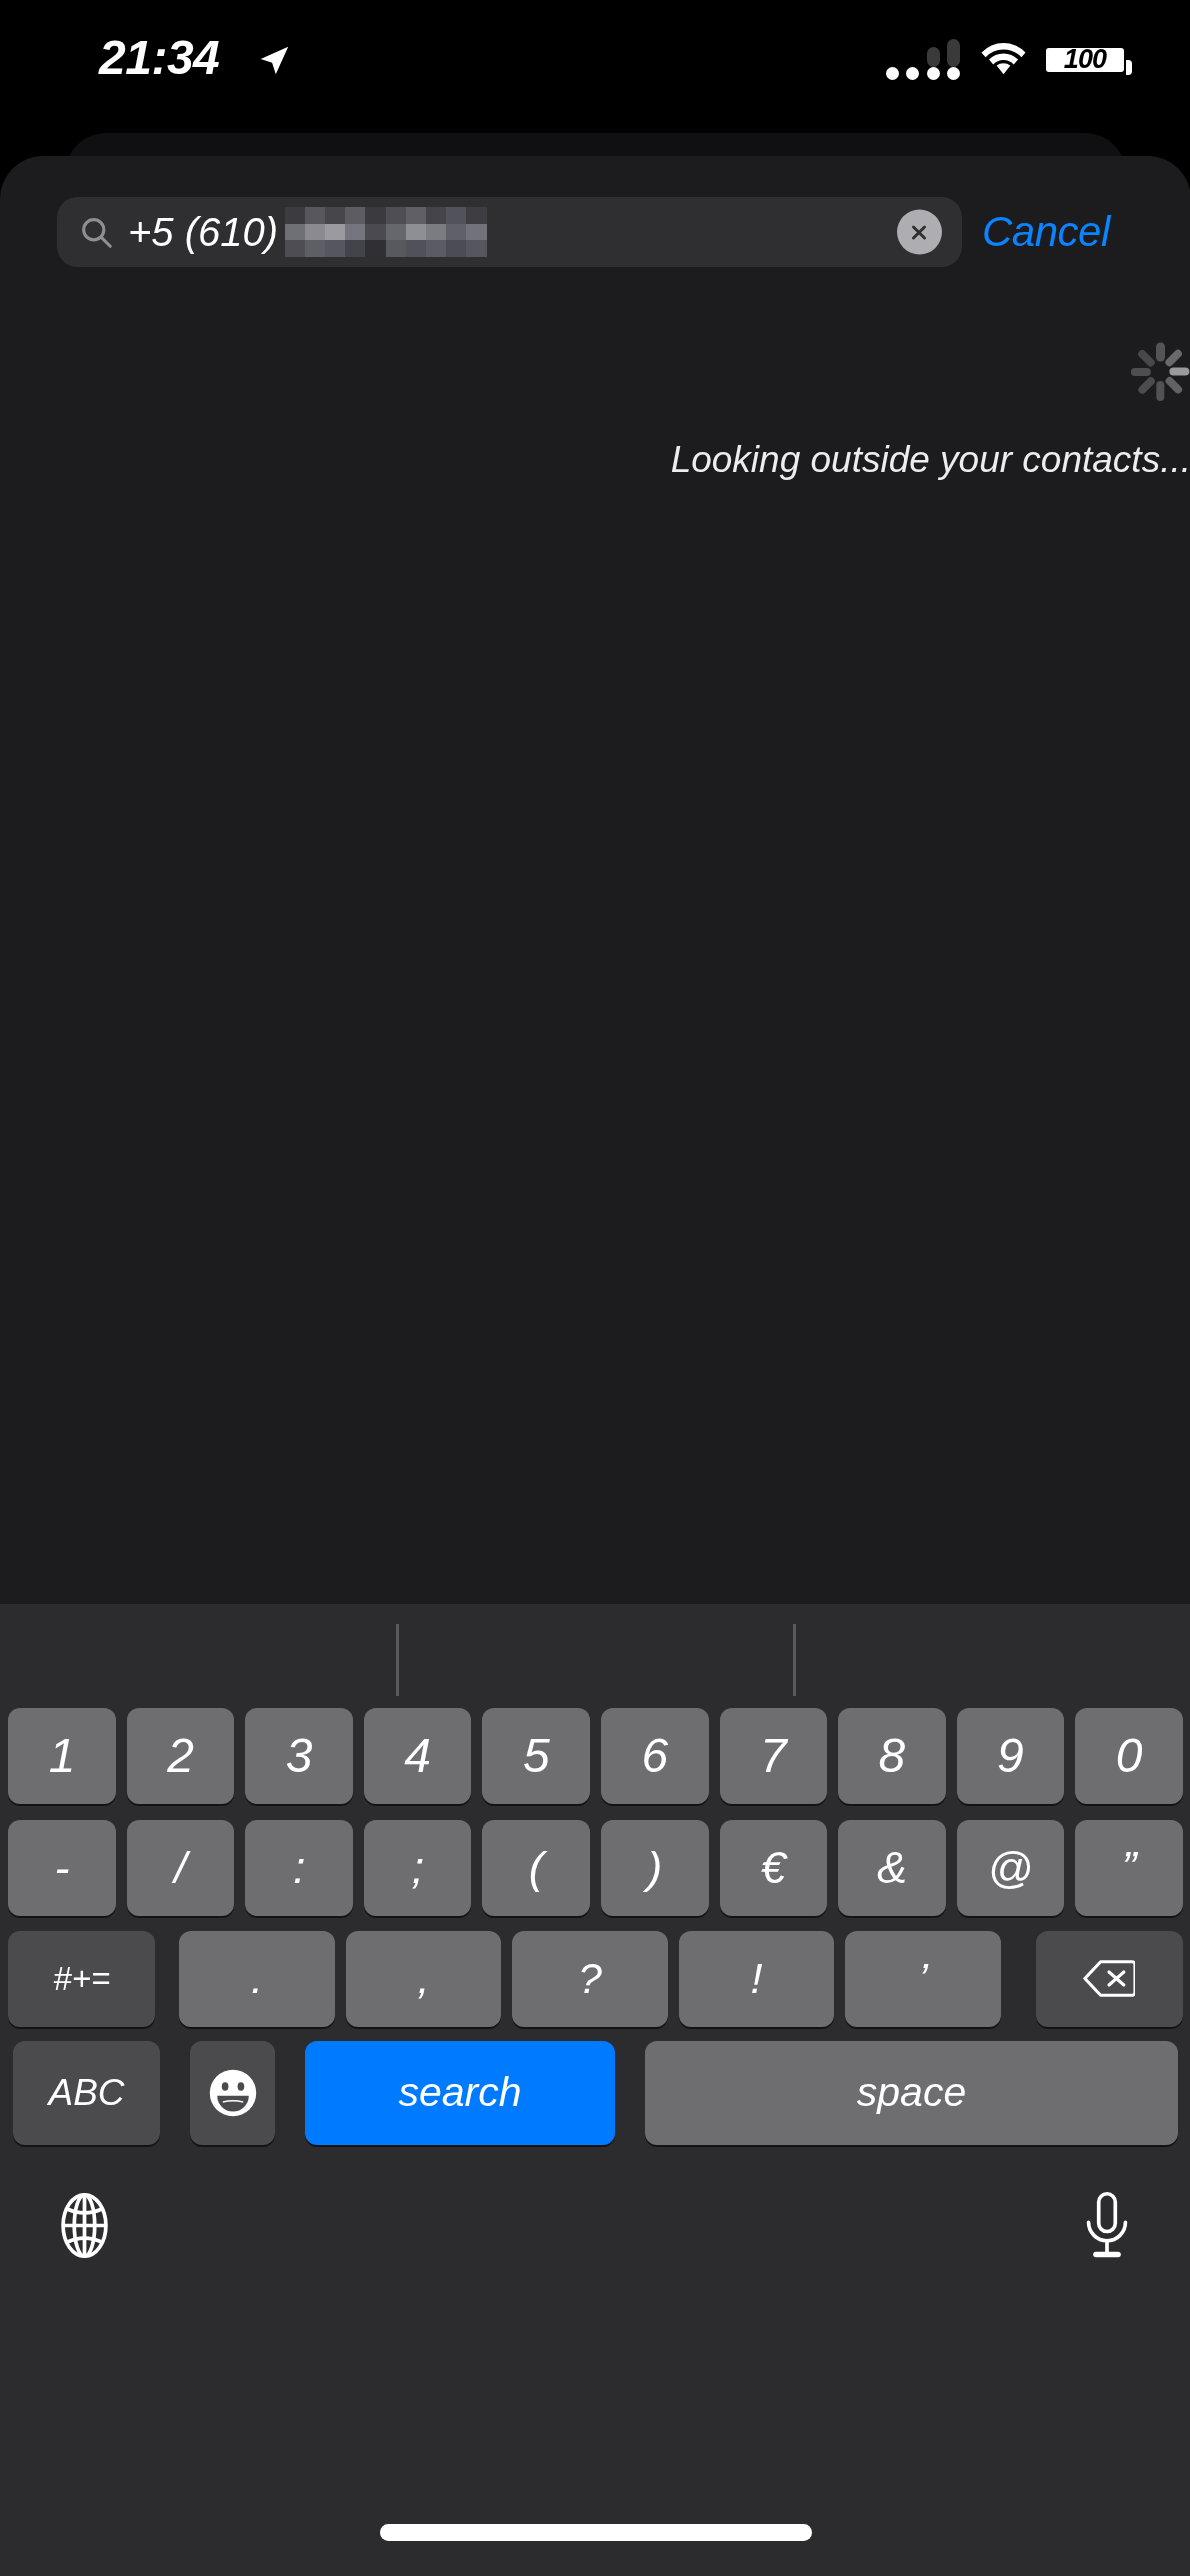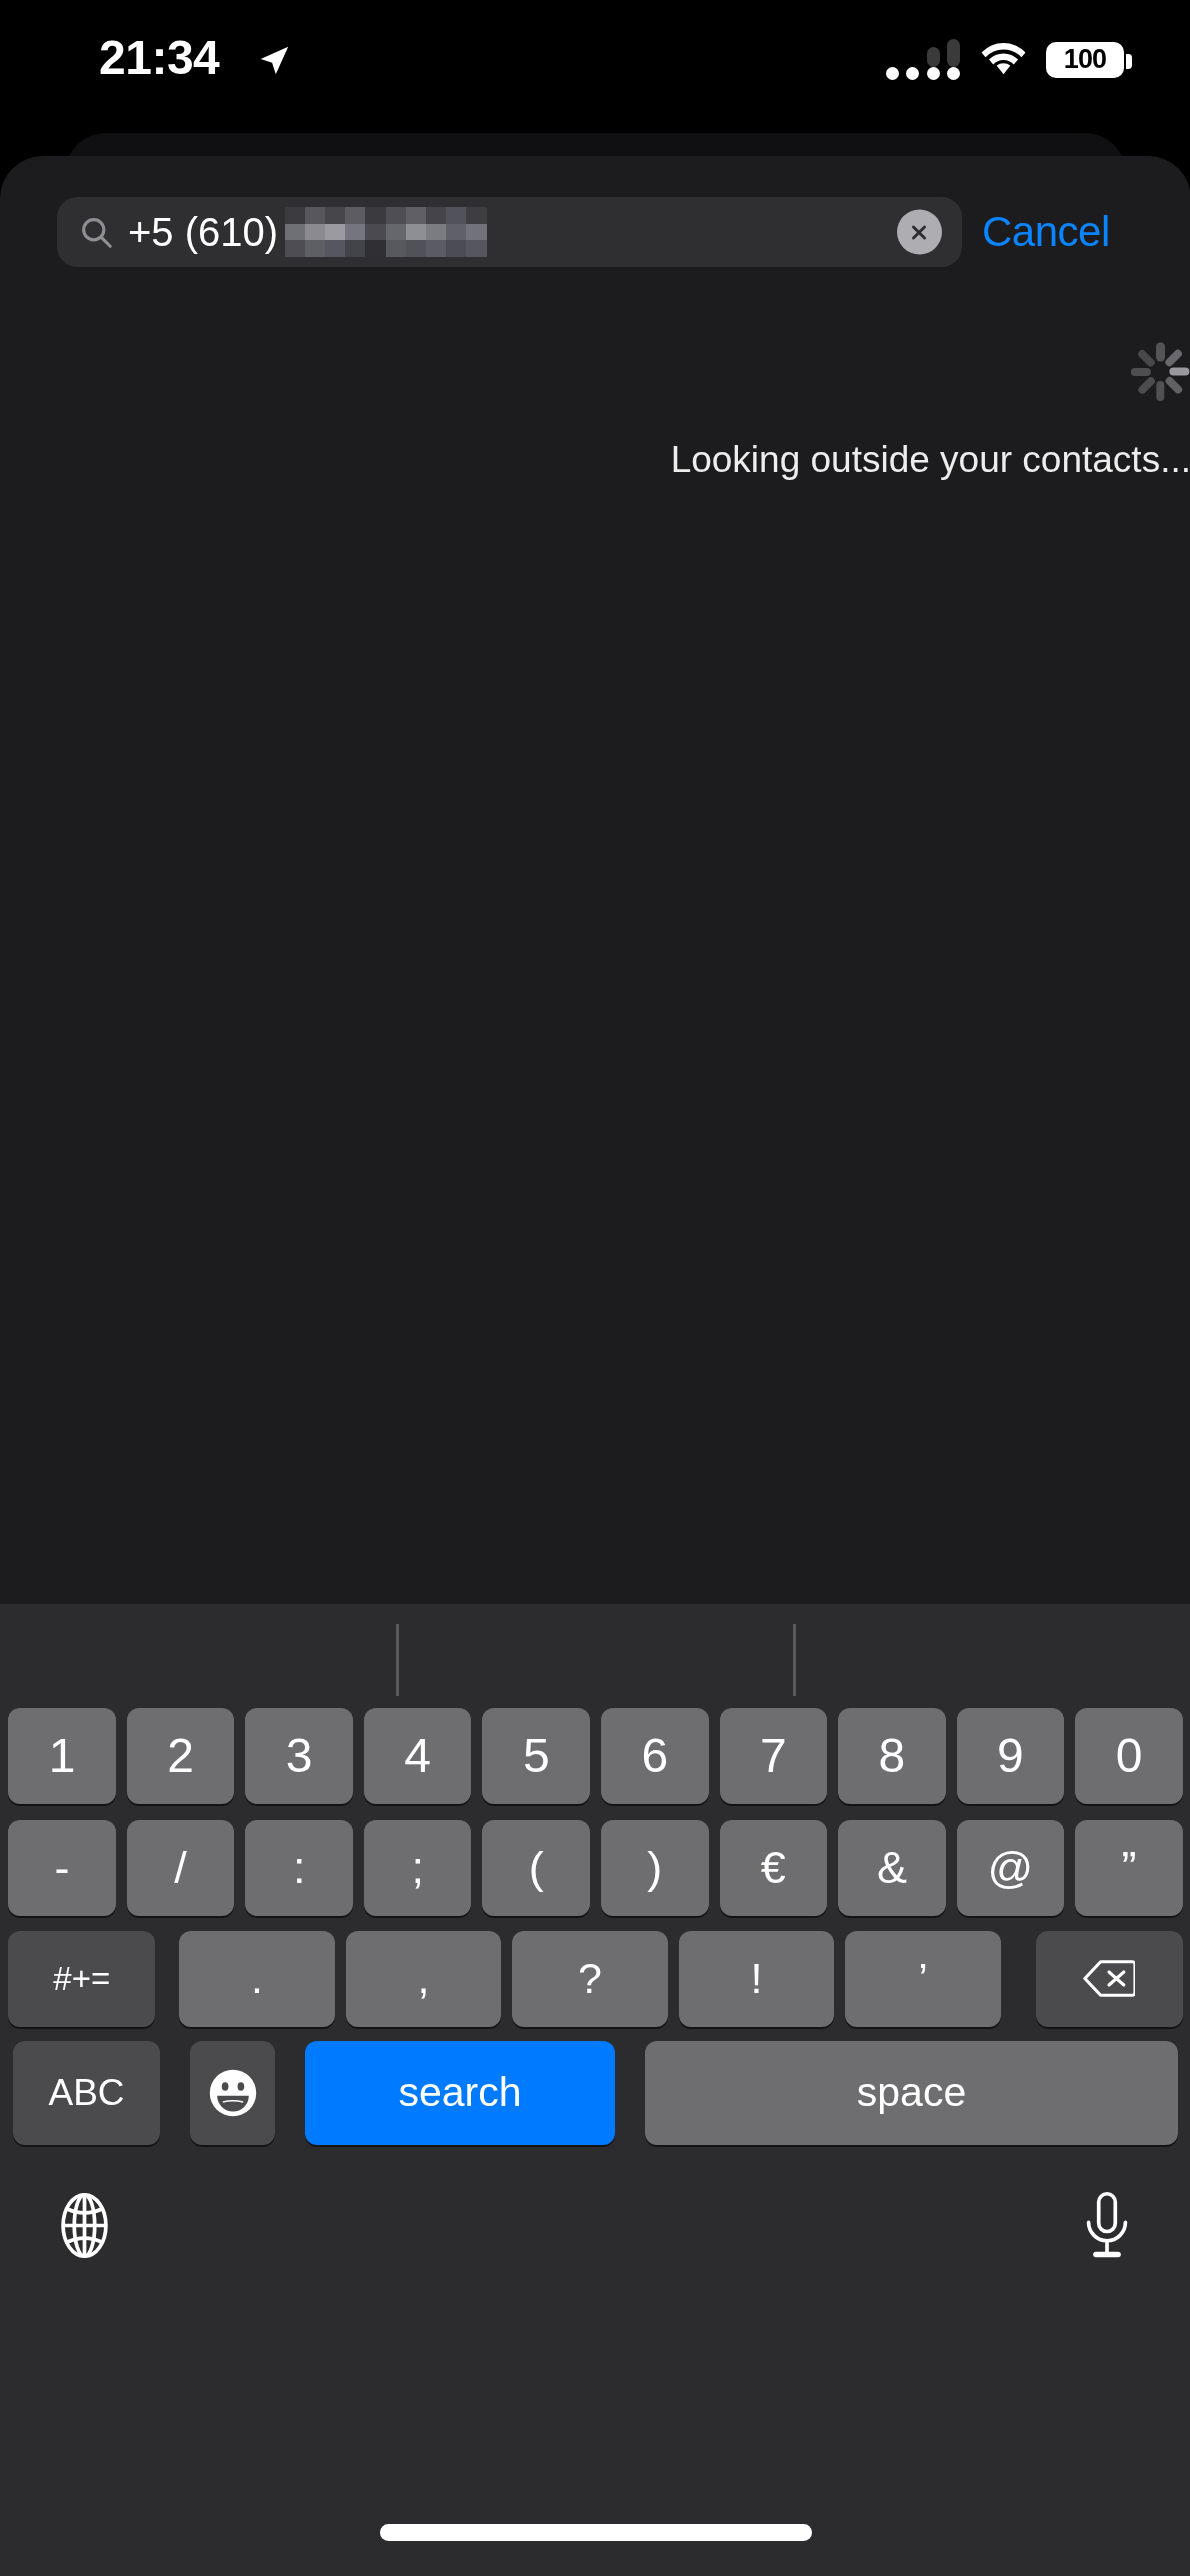--- a/index.html
+++ b/index.html
@@ -6,20 +6,21 @@
   html, body {
     width:1191px; height:2576px;
     background:#000;
     font-family:"Liberation Sans", sans-serif;
     overflow:hidden;
   }
   #screen {
     position:relative;
     width:1191px; height:2576px;
     background:#000;
+    font-style:italic;
   }
 
   
   #status-bar {
     position:absolute; top:0; left:0;
     width:1191px; height:130px;
     z-index:50;
   }
   #status-time {
     position:absolute; left:99px; top:30px;
@@ -45,22 +46,22 @@
   .cell-top { border-radius:6.5px; }
   .cell-bot { height:13px; border-radius:6.5px; background:#fff; }
   .cell-t1, .cell-t2 { height:0; }
   .cell-t3 { height:20.4px; background:#3a3a3a; }
   .cell-t4 { height:28px; background:#3a3a3a; }
   
   #wifi-icon { width:45px; height:33px; }
   
   #battery {
     position:relative;
-    width:78px; height:36px;
-    background:#fff; border-radius:10px;
+    width:78px; height:24px;
+    background:#fff; border-radius:3px;
     display:flex; align-items:center; justify-content:center;
   }
   #battery-level {
     font-size:27px; font-weight:700; color:#000;
     letter-spacing:-0.9px;
   }
   #battery-tip {
     position:absolute; right:-8.3px; top:12px;
     width:6.5px; height:15px;
     background:#fff;

